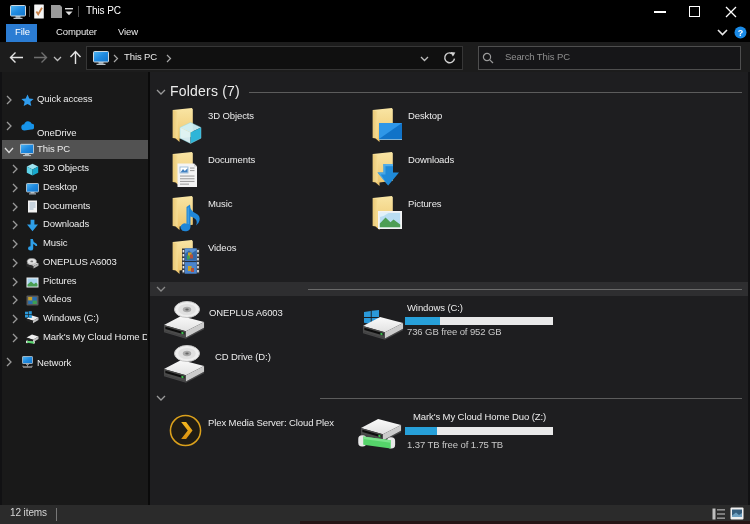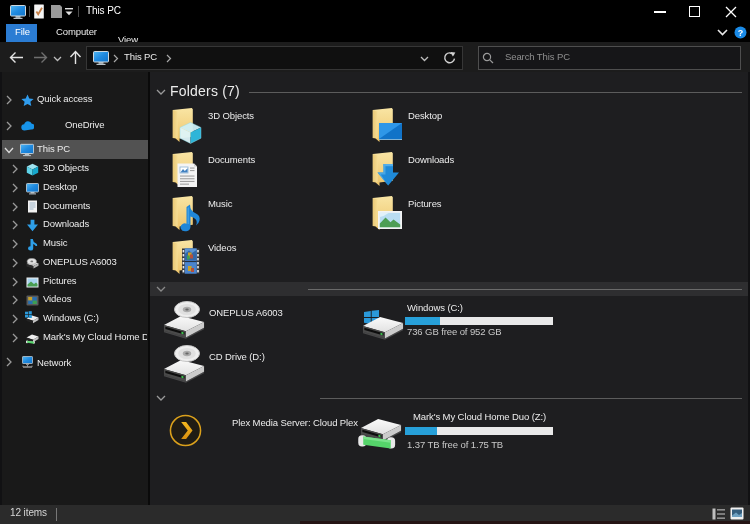--- a/index.html
+++ b/index.html
@@ -38,21 +38,21 @@
   <div class="abs" style="left:654px;top:11px;width:12px;height:1.5px;background:#ffffff;"></div>
   <div class="abs" style="left:689px;top:6px;width:11px;height:11px;border:1.2px solid #ffffff;"></div>
   <svg class="abs" style="left:725px;top:6px" width="12" height="12" viewBox="0 0 12 12">
     <path d="M1 1 L11 11 M11 1 L1 11" stroke="#ffffff" stroke-width="1.3"></path>
   </svg>
 
   <div class="abs" style="left:0;top:23px;width:750px;height:19px;background:#000;"></div>
   <div class="abs" style="left:6px;top:23.5px;width:31px;height:18.5px;background:#2b7cd3;"></div>
   <div class="abs t11 cy" style="left:15px;top:32.5px;color:#fff;">File</div>
   <div class="abs t11 cy" style="left:56px;top:32.5px;">Computer</div>
-  <div class="abs t11 cy" style="left:118px;top:32.5px;margin-top:8px;">View</div>
+  <div class="abs t11 cy" style="left:118px;top:32.5px;">View</div>
   <svg class="abs" style="left:717px;top:29px" width="11" height="7" viewBox="0 0 11 7">
     <path d="M1 1 L5.5 5.5 L10 1" stroke="#e8e8e8" stroke-width="1.6" fill="none"></path>
   </svg>
   <svg class="abs" style="left:734px;top:26px" width="13" height="13" viewBox="0 0 13 13">
     <circle cx="6.5" cy="6.5" r="6" fill="#1a8be8"></circle>
     <text x="6.5" y="9.6" text-anchor="middle" font-size="9" font-weight="bold" fill="#fff" font-family="Liberation Sans">?</text>
   </svg>
 
   <div class="abs" style="left:0;top:42px;width:750px;height:30px;background:#1c1c1c;"></div>
   <svg class="abs" style="left:9px;top:51px" width="15" height="13" viewBox="0 0 15 13">
@@ -106,21 +106,21 @@
       <use href="#star13"></use>
     </svg>
   <div class="abs t11 cy" style="left:37px;top:100px;">Quick access</div>
 
   <svg class="abs" style="left:6px;top:121px" width="6" height="10" viewBox="0 0 6 10">
       <use href="#chev"></use>
     </svg>
   <svg class="abs" style="left:21px;top:120px" width="13" height="13" viewBox="0 0 13 13">
       <use href="#cloud13"></use>
     </svg>
-  <div class="abs t11 cy" style="left:37px;top:126px;margin-left:28px;">OneDrive</div>
+  <div class="abs t11 cy" style="left:37px;top:134px;">OneDrive</div>
 
   <svg class="abs" style="left:4px;top:146px" width="10" height="8" viewBox="0 0 10 8">
       <use href="#chevd"></use>
     </svg>
   <svg class="abs" style="left:20px;top:143px" width="14" height="14" viewBox="0 0 16 16">
       <use href="#pc16"></use>
     </svg>
   <div class="abs t11 cy" style="left:37px;top:150px;">This PC</div>
 
   <svg class="abs" style="left:12px;top:164px" width="6" height="10" viewBox="0 0 6 10">
@@ -324,31 +324,31 @@
   <div class="abs" style="left:405px;top:317px;width:148px;height:8px;background:#e9e9e9;"></div>
   <div class="abs" style="left:405px;top:317px;width:35px;height:8px;background:#27a0d9;"></div>
   <div class="abs t11 cy" style="left:407px;top:332.5px;color:#c9c9c9;">736 GB free of 952 GB</div>
 
   <svg class="abs" style="left:163px;top:354px" width="42" height="29" viewBox="0 0 44 30">
       <use href="#drive"></use>
     </svg>
   <svg class="abs" style="left:174px;top:345px" width="26" height="17" viewBox="0 0 26 17">
       <use href="#disc"></use>
     </svg>
-  <div class="abs t11 cy" style="left:209px;top:358px;">CD Drive (D:)</div>
+  <div class="abs t11 cy" style="left:215px;top:358px;">CD Drive (D:)</div>
 
   <svg class="abs" style="left:156px;top:394px" width="10" height="8" viewBox="0 0 10 8">
       <path d="M1 2 L5 6 L9 2" stroke="#9a9a9a" stroke-width="1.3" fill="none"></path>
     </svg>
   <div class="abs" style="left:320px;top:398px;width:422px;height:1px;background:#5c5c5c;"></div>
 
   <svg class="abs" style="left:169px;top:414px" width="33" height="33" viewBox="0 0 32 32">
       <use href="#plex"></use>
     </svg>
-  <div class="abs t11 cy" style="left:208px;top:424px;margin-left:24px;">Plex Media Server: Cloud Plex</div>
+  <div class="abs t11 cy" style="left:208px;top:424px;">Plex Media Server: Cloud Plex</div>
 
   <svg class="abs" style="left:360px;top:413px" width="42" height="29" viewBox="0 0 44 30">
       <use href="#drive"></use>
     </svg>
   <svg class="abs" style="left:358px;top:434px" width="38" height="15" viewBox="0 0 30 12">
       <use href="#pipe"></use>
     </svg>
   <div class="abs t11 cy" style="left:407px;top:417.5px;padding-left:6px;">Mark's My Cloud Home Duo (Z:)</div>
   <div class="abs" style="left:405px;top:427px;width:148px;height:8px;background:#e9e9e9;"></div>
   <div class="abs" style="left:405px;top:427px;width:32px;height:8px;background:#27a0d9;"></div>

